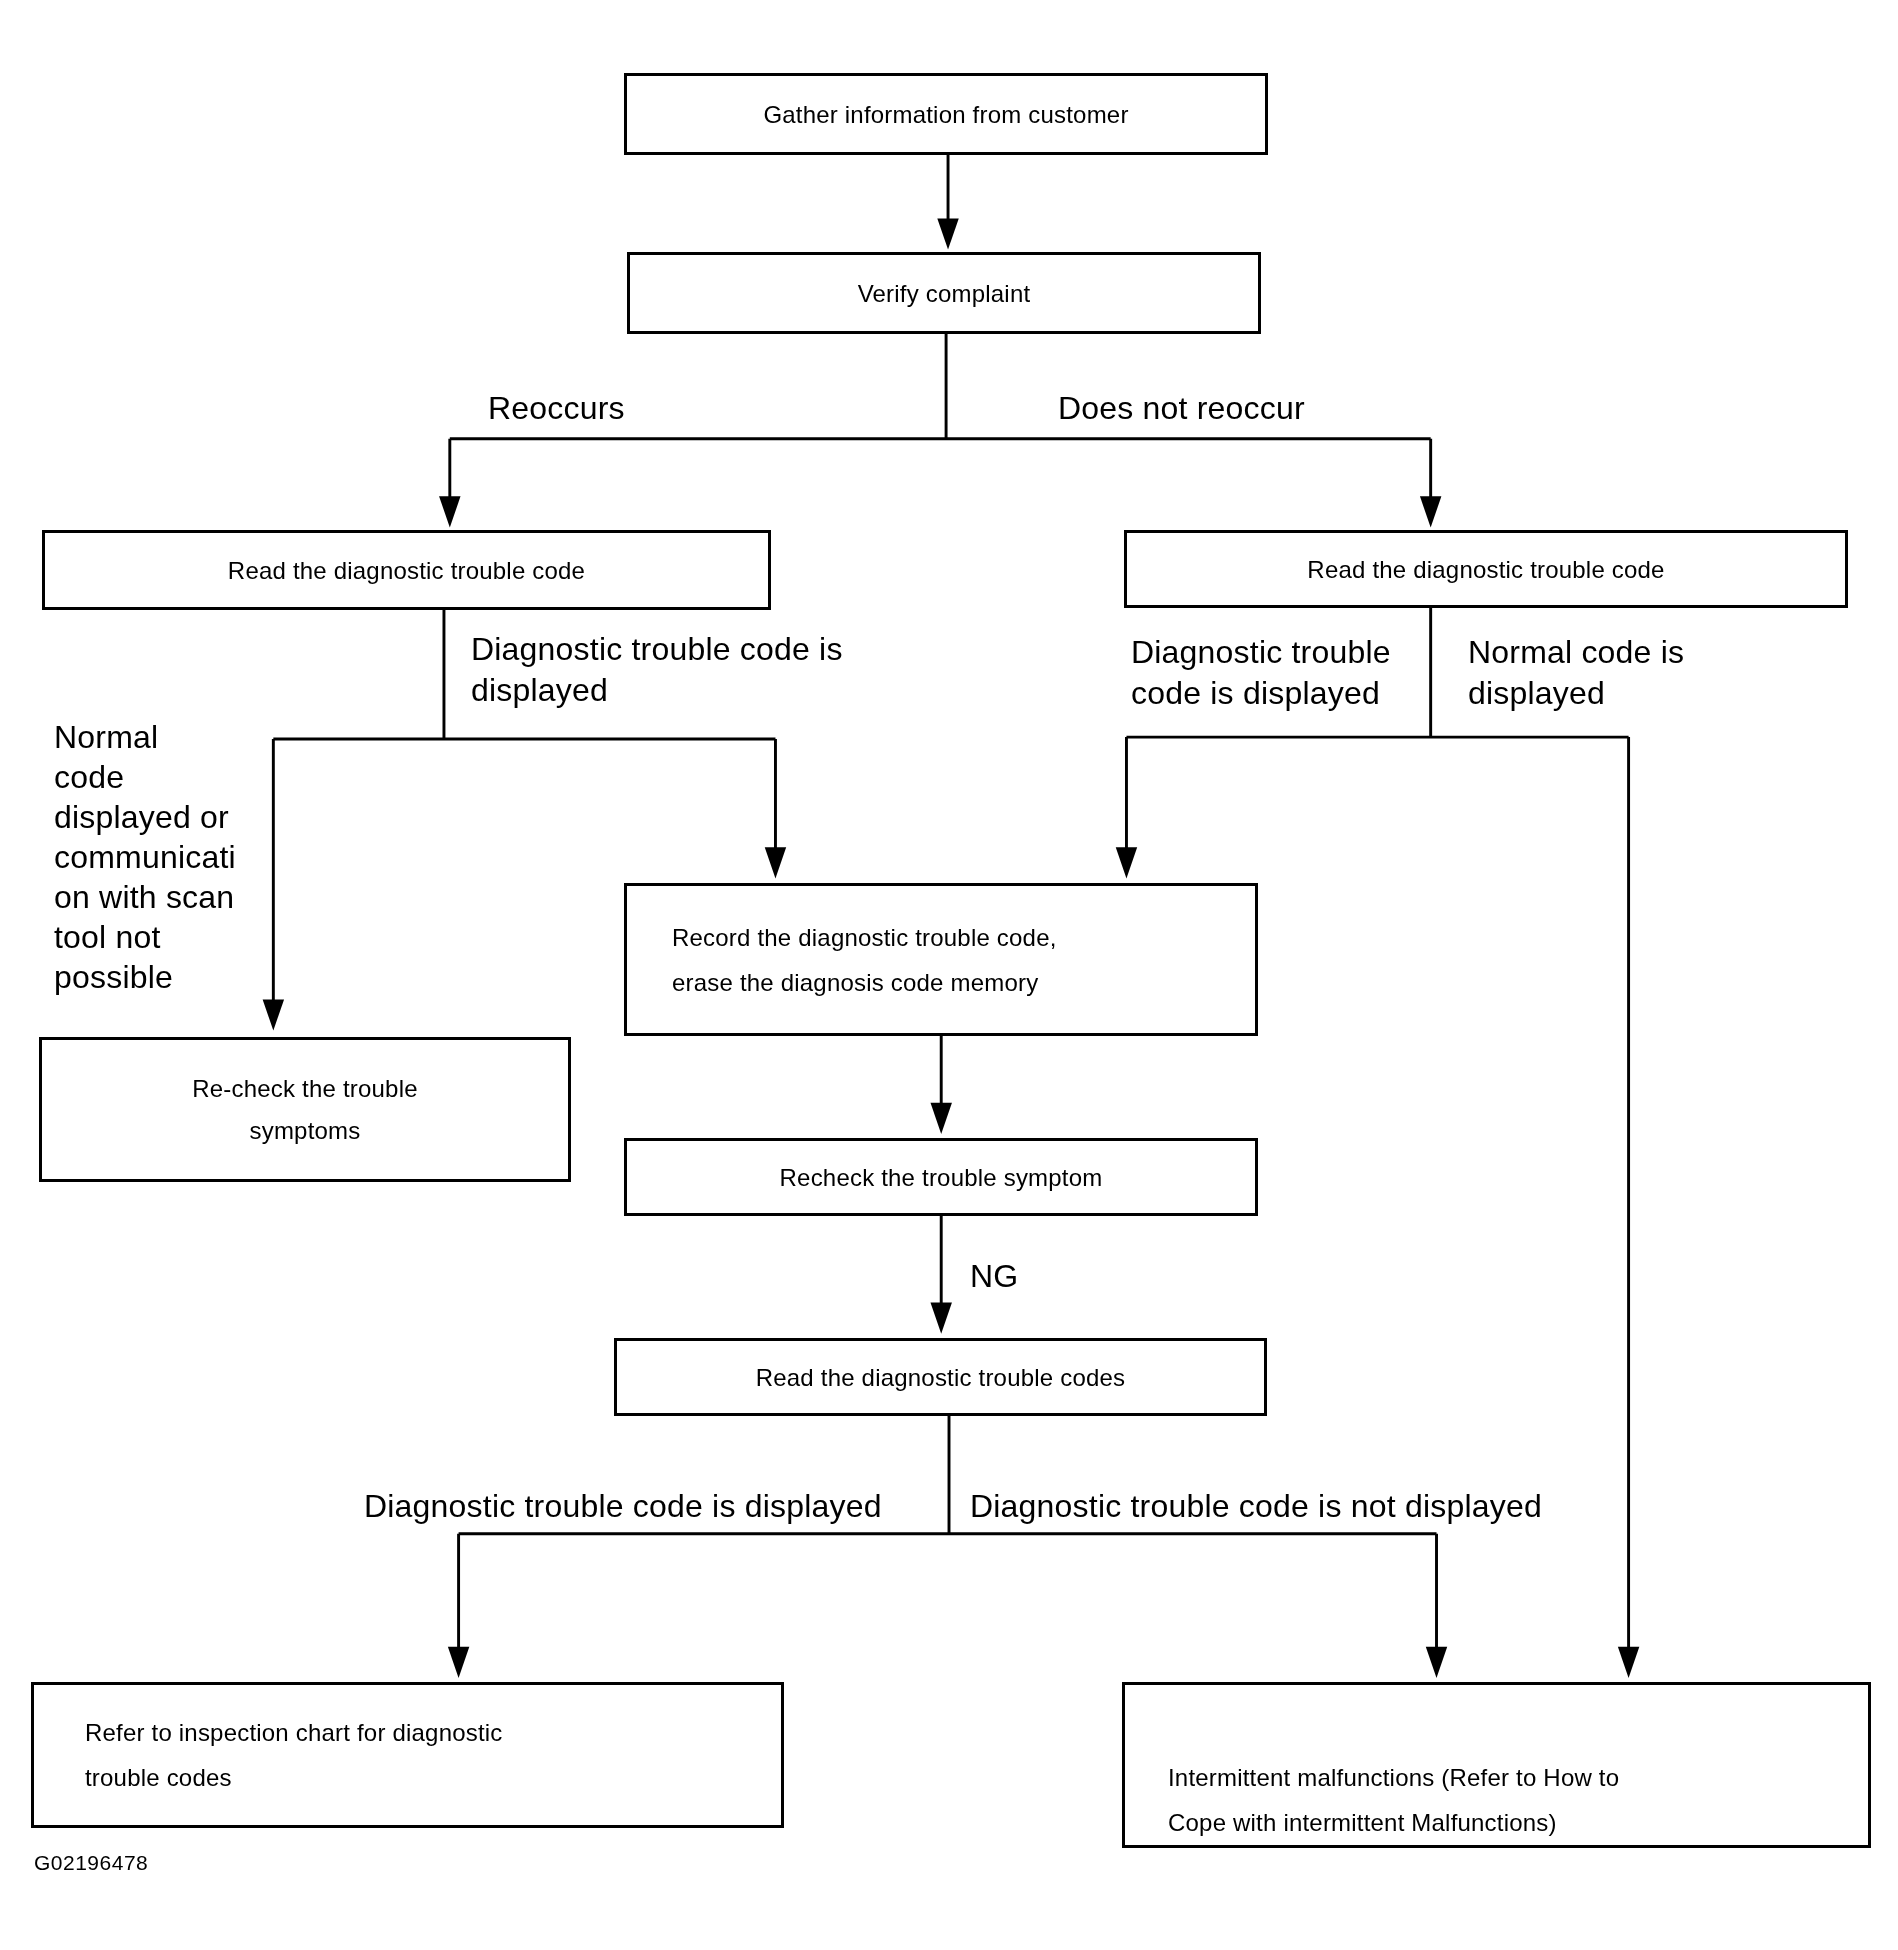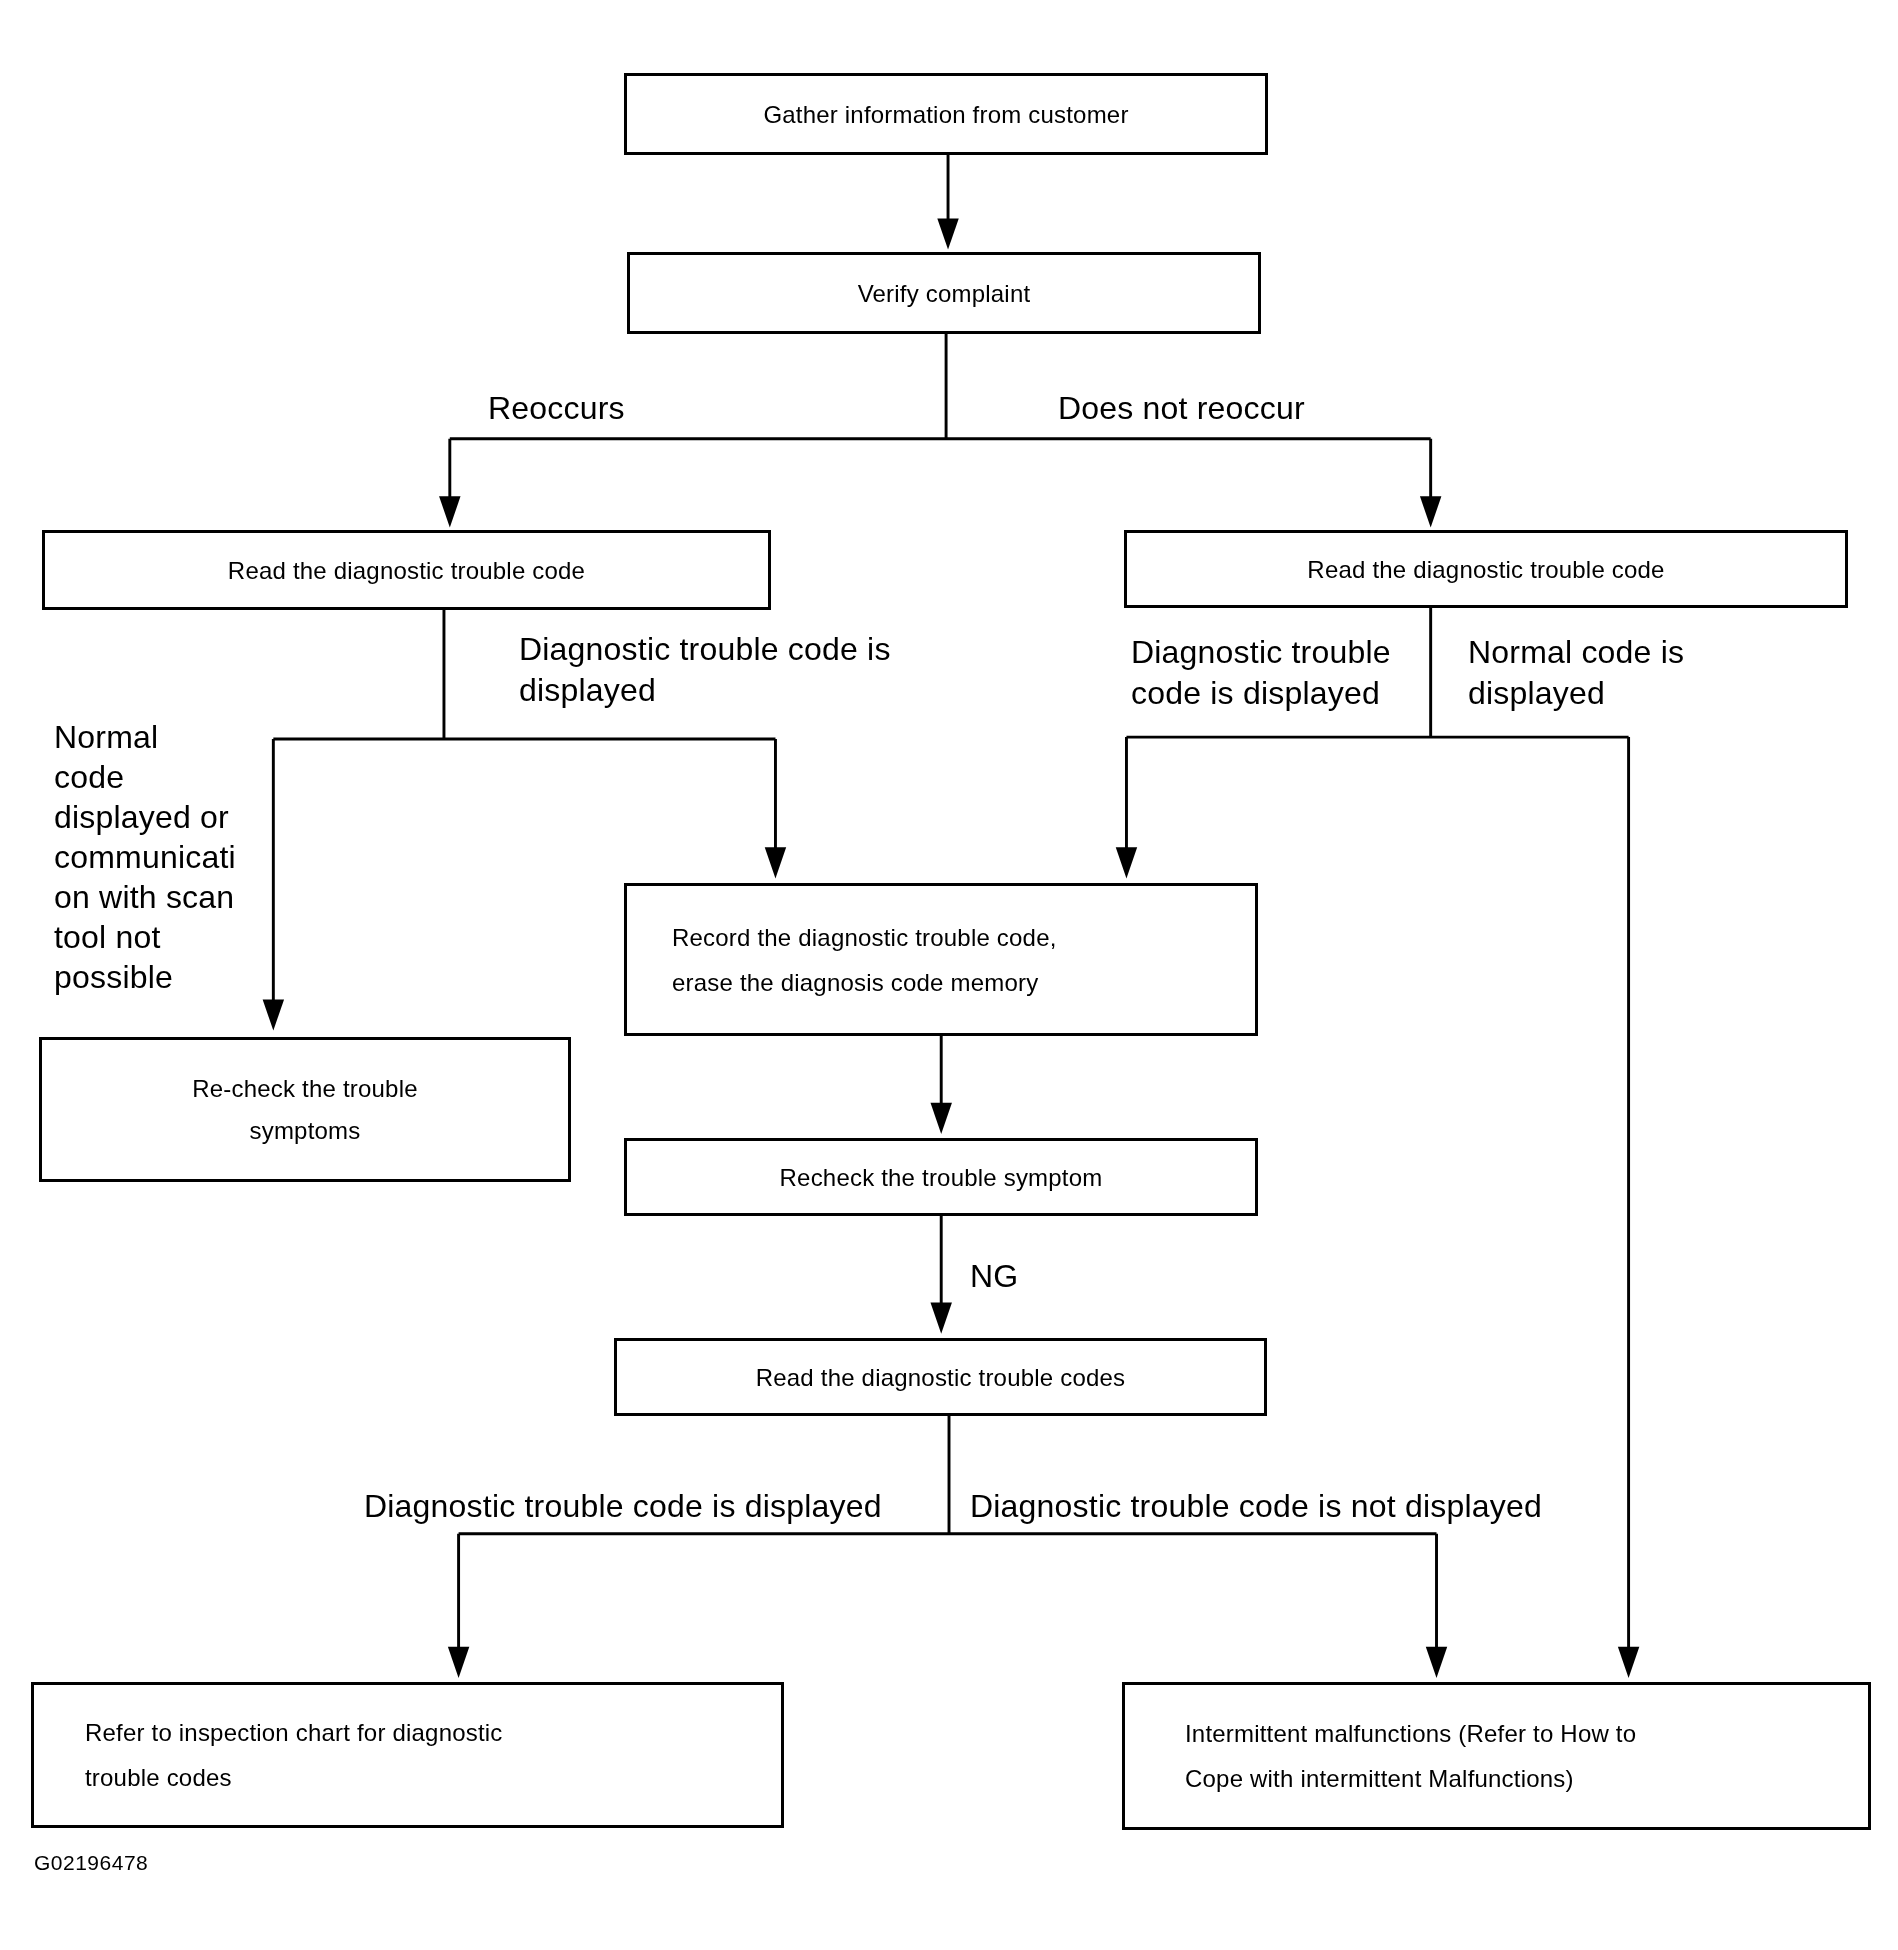--- a/index.html
+++ b/index.html
@@ -60,26 +60,26 @@
   
   .n-gather   { left: 624px;  top: 73px;   width: 644px; height: 82px; }
   .n-verify   { left: 627px;  top: 252px;  width: 634px; height: 82px; }
   .n-readl    { left: 42px;   top: 530px;  width: 729px; height: 80px; }
   .n-readr    { left: 1124px; top: 530px;  width: 724px; height: 78px; }
   .n-record   { left: 624px;  top: 883px;  width: 634px; height: 153px; padding-left: 45px; }
   .n-recheck  { left: 624px;  top: 1138px; width: 634px; height: 78px; }
   .n-readc    { left: 614px;  top: 1338px; width: 653px; height: 78px; }
   .n-recheck2 { left: 39px;   top: 1037px; width: 532px; height: 145px; line-height: 42px; text-align: right; }
   .n-refer    { left: 31px;   top: 1682px; width: 753px; height: 146px; padding-left: 51px; }
-  .n-interm   { left: 1122px; top: 1682px; width: 749px; height: 148px; padding-left: 60px; }
+  .n-interm   { left: 1122px; top: 1682px; width: 749px; height: 166px; padding-left: 43px; justify-content: flex-end; }
 
   
   .l-reoccurs { left: 488px;  top: 388px; }
   .l-noreoccur{ left: 1058px; top: 388px; }
-  .l-dtcleft  { left: 471px;  top: 629px; margin-left: 48px; }
+  .l-dtcleft  { left: 471px;  top: 629px; }
   .l-normnote { left: 54px;   top: 717px; }
   .l-dtcright { left: 1131px; top: 632px; }
   .l-normdisp { left: 1468px; top: 632px; }
   .l-ng       { left: 970px;  top: 1256px; }
   .l-botleft  { left: 364px;  top: 1486px; }
   .l-botright { left: 970px;  top: 1486px; }
 </style>
 </head>
 <body>
 

